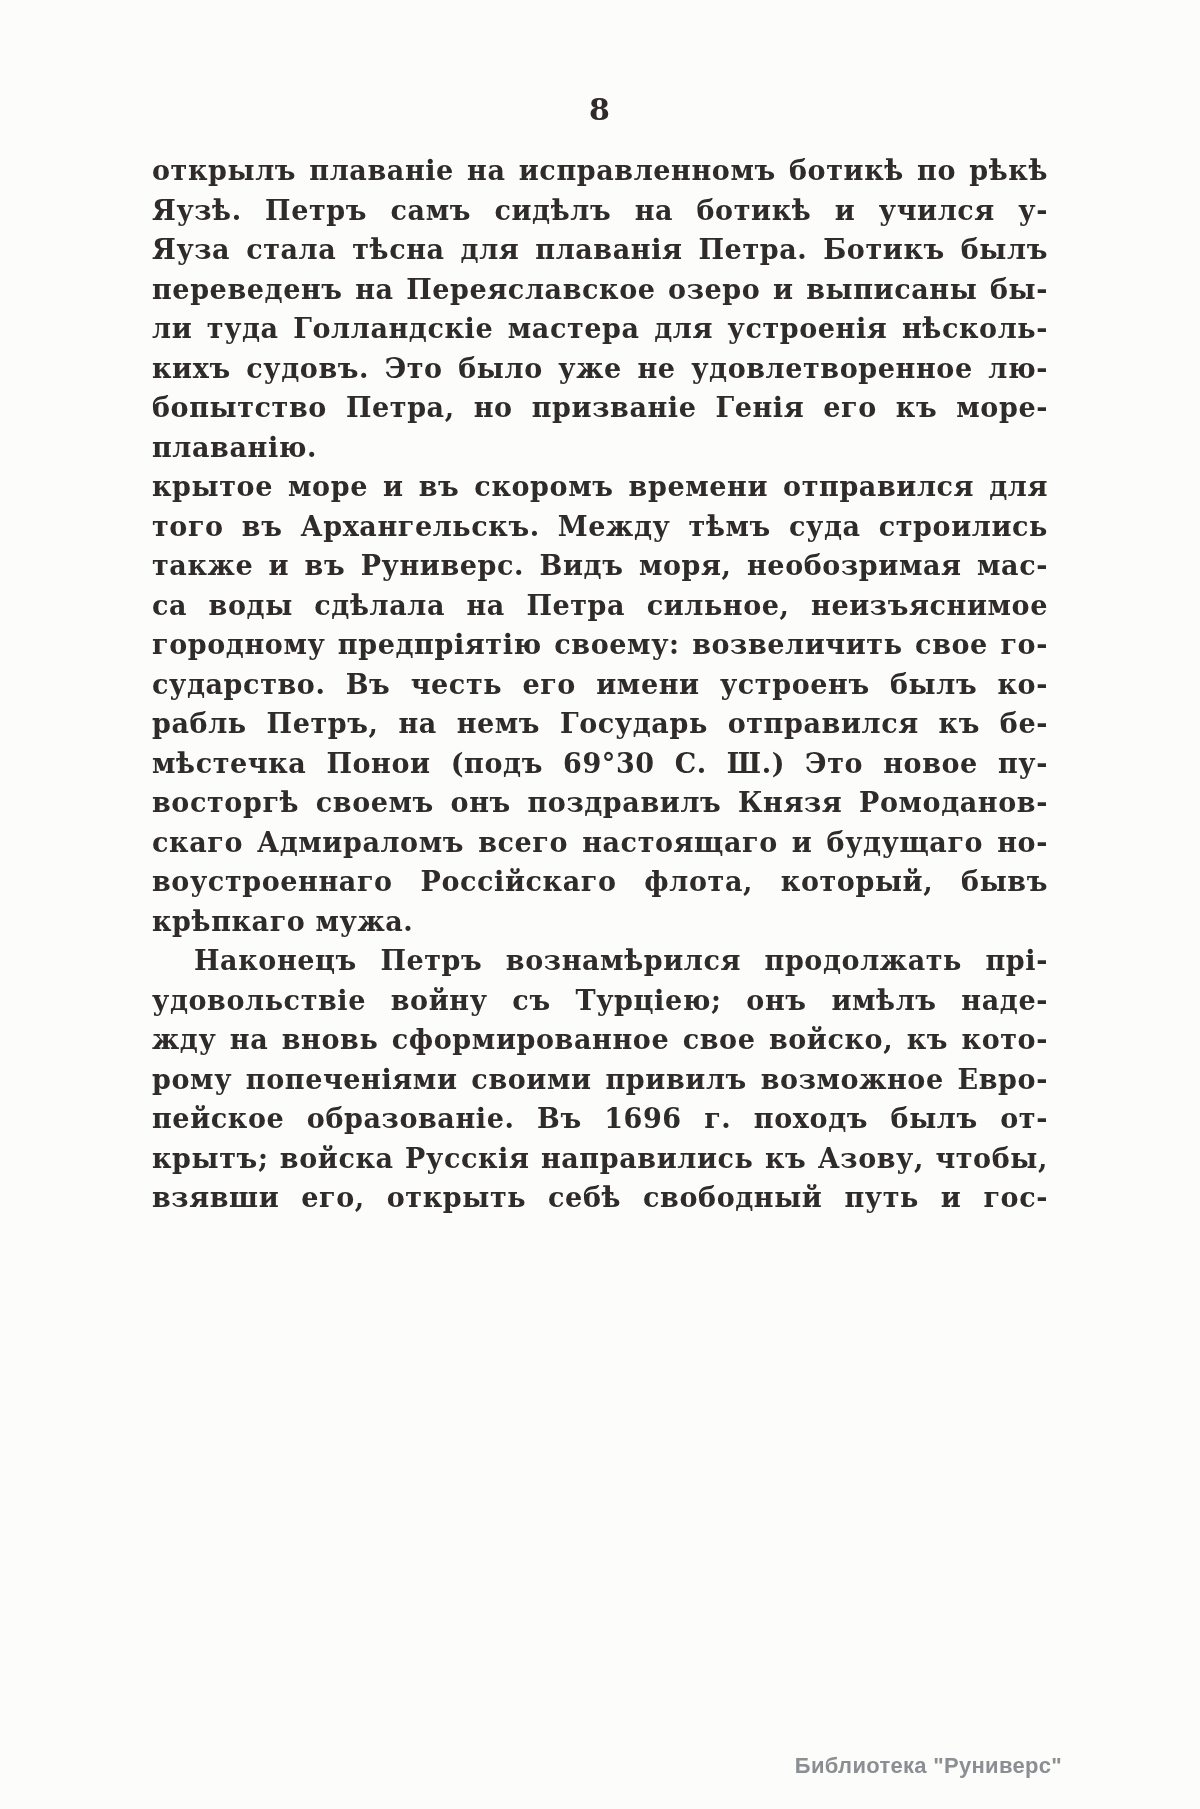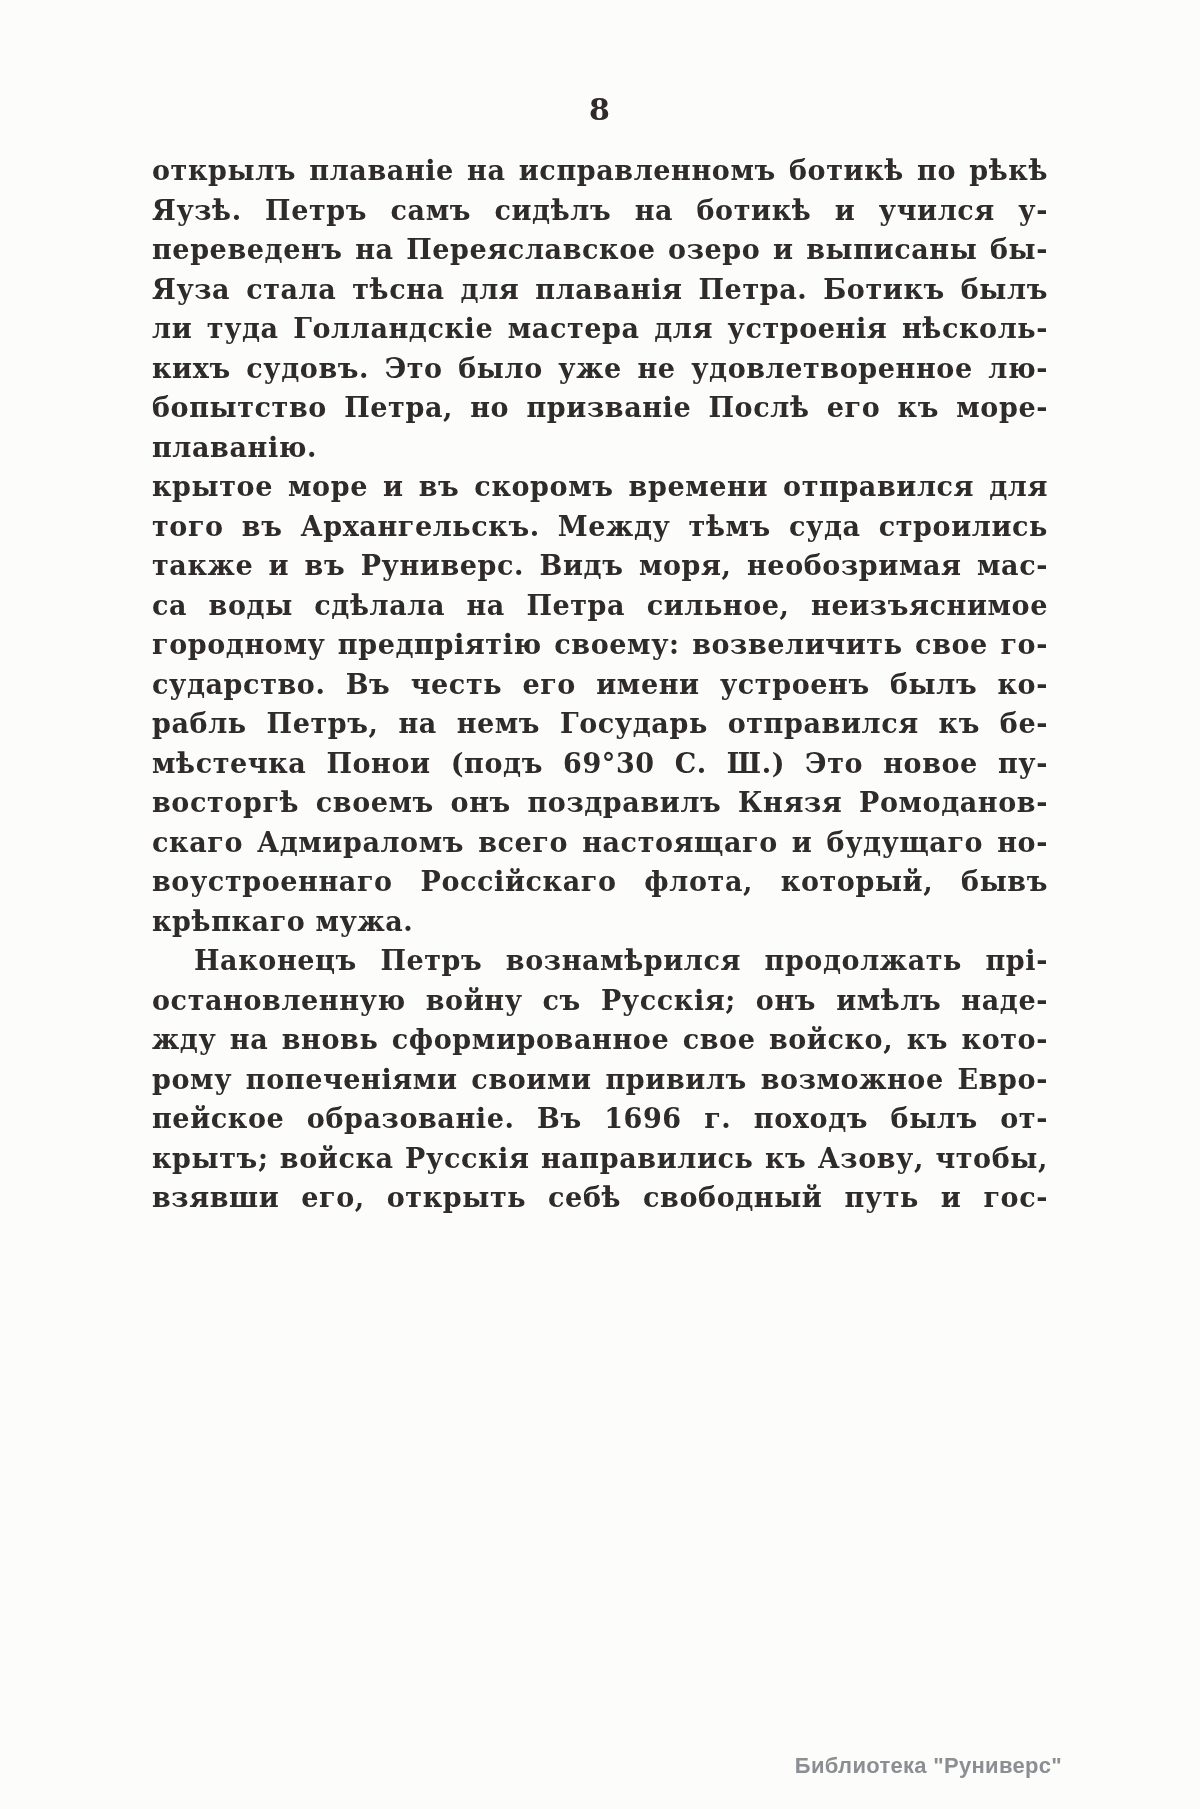--- a/index.html
+++ b/index.html
@@ -62,46 +62,46 @@
 
 <div class="page">
 
   <div class="page-number">8</div>
 
   <div class="body-text">
 
     <div class="paragraph">
       <div class="line">открылъ плаваніе на исправленномъ ботикѣ по рѣкѣ</div>
       <div class="line">Яузѣ. Петръ самъ сидѣлъ на ботикѣ и учился у-</div>
+      <div class="line">Яуза стала тѣсна для плаванія Петра. Ботикъ былъ</div>
       <div class="line">переведенъ на Переяславское озеро и выписаны бы-</div>
-      <div class="line">Яуза стала тѣсна для плаванія Петра. Ботикъ былъ</div>
       <div class="line">ли туда Голландскіе мастера для устроенія нѣсколь-</div>
       <div class="line">кихъ судовъ. Это было уже не удовлетворенное лю-</div>
-      <div class="line">бопытство Петра, но призваніе Послѣ его къ море-</div>
+      <div class="line">бопытство Петра, но призваніе Генія его къ море-</div>
       <div class="line last">плаванію.</div>
     </div>
 
     <div class="paragraph">
       <div class="line">крытое море и въ скоромъ времени отправился для</div>
       <div class="line">того въ Архангельскъ. Между тѣмъ суда строились</div>
       <div class="line">также и въ Руниверс. Видъ моря, необозримая мас-</div>
       <div class="line">са воды сдѣлала на Петра сильное, неизъяснимое впе-</div>
       <div class="line">городному предпріятію своему: возвеличить свое го-</div>
       <div class="line">сударство. Въ честь его имени устроенъ былъ ко-</div>
       <div class="line">рабль Петръ, на немъ Государь отправился къ бе-</div>
       <div class="line">мѣстечка Понои (подъ 69°30 С. Ш.) Это новое пу-</div>
       <div class="line">восторгѣ своемъ онъ поздравилъ Князя Ромоданов-</div>
       <div class="line">скаго Адмираломъ всего настоящаго и будущаго но-</div>
       <div class="line">воустроеннаго Россійскаго флота, который, бывъ еще</div>
       <div class="line last">крѣпкаго мужа.</div>
     </div>
 
     <div class="paragraph">
       <div class="line indent">Наконецъ Петръ вознамѣрился продолжать прі-</div>
-      <div class="line">остановленную войну съ Русскія; онъ имѣлъ наде-</div>
+      <div class="line">удовольствіе войну съ Турціею; онъ имѣлъ наде-</div>
       <div class="line">жду на вновь сформированное свое войско, къ кото-</div>
       <div class="line">рому попеченіями своими привилъ возможное Евро-</div>
       <div class="line">пейское образованіе. Въ 1696 г. походъ былъ от-</div>
       <div class="line">крытъ; войска Русскія направились къ Азову, чтобы,</div>
       <div class="line">взявши его, открыть себѣ свободный путь и гос-</div>
     </div>
 
   </div>
 
   <div class="watermark">Библиотека "Руниверс"</div>

